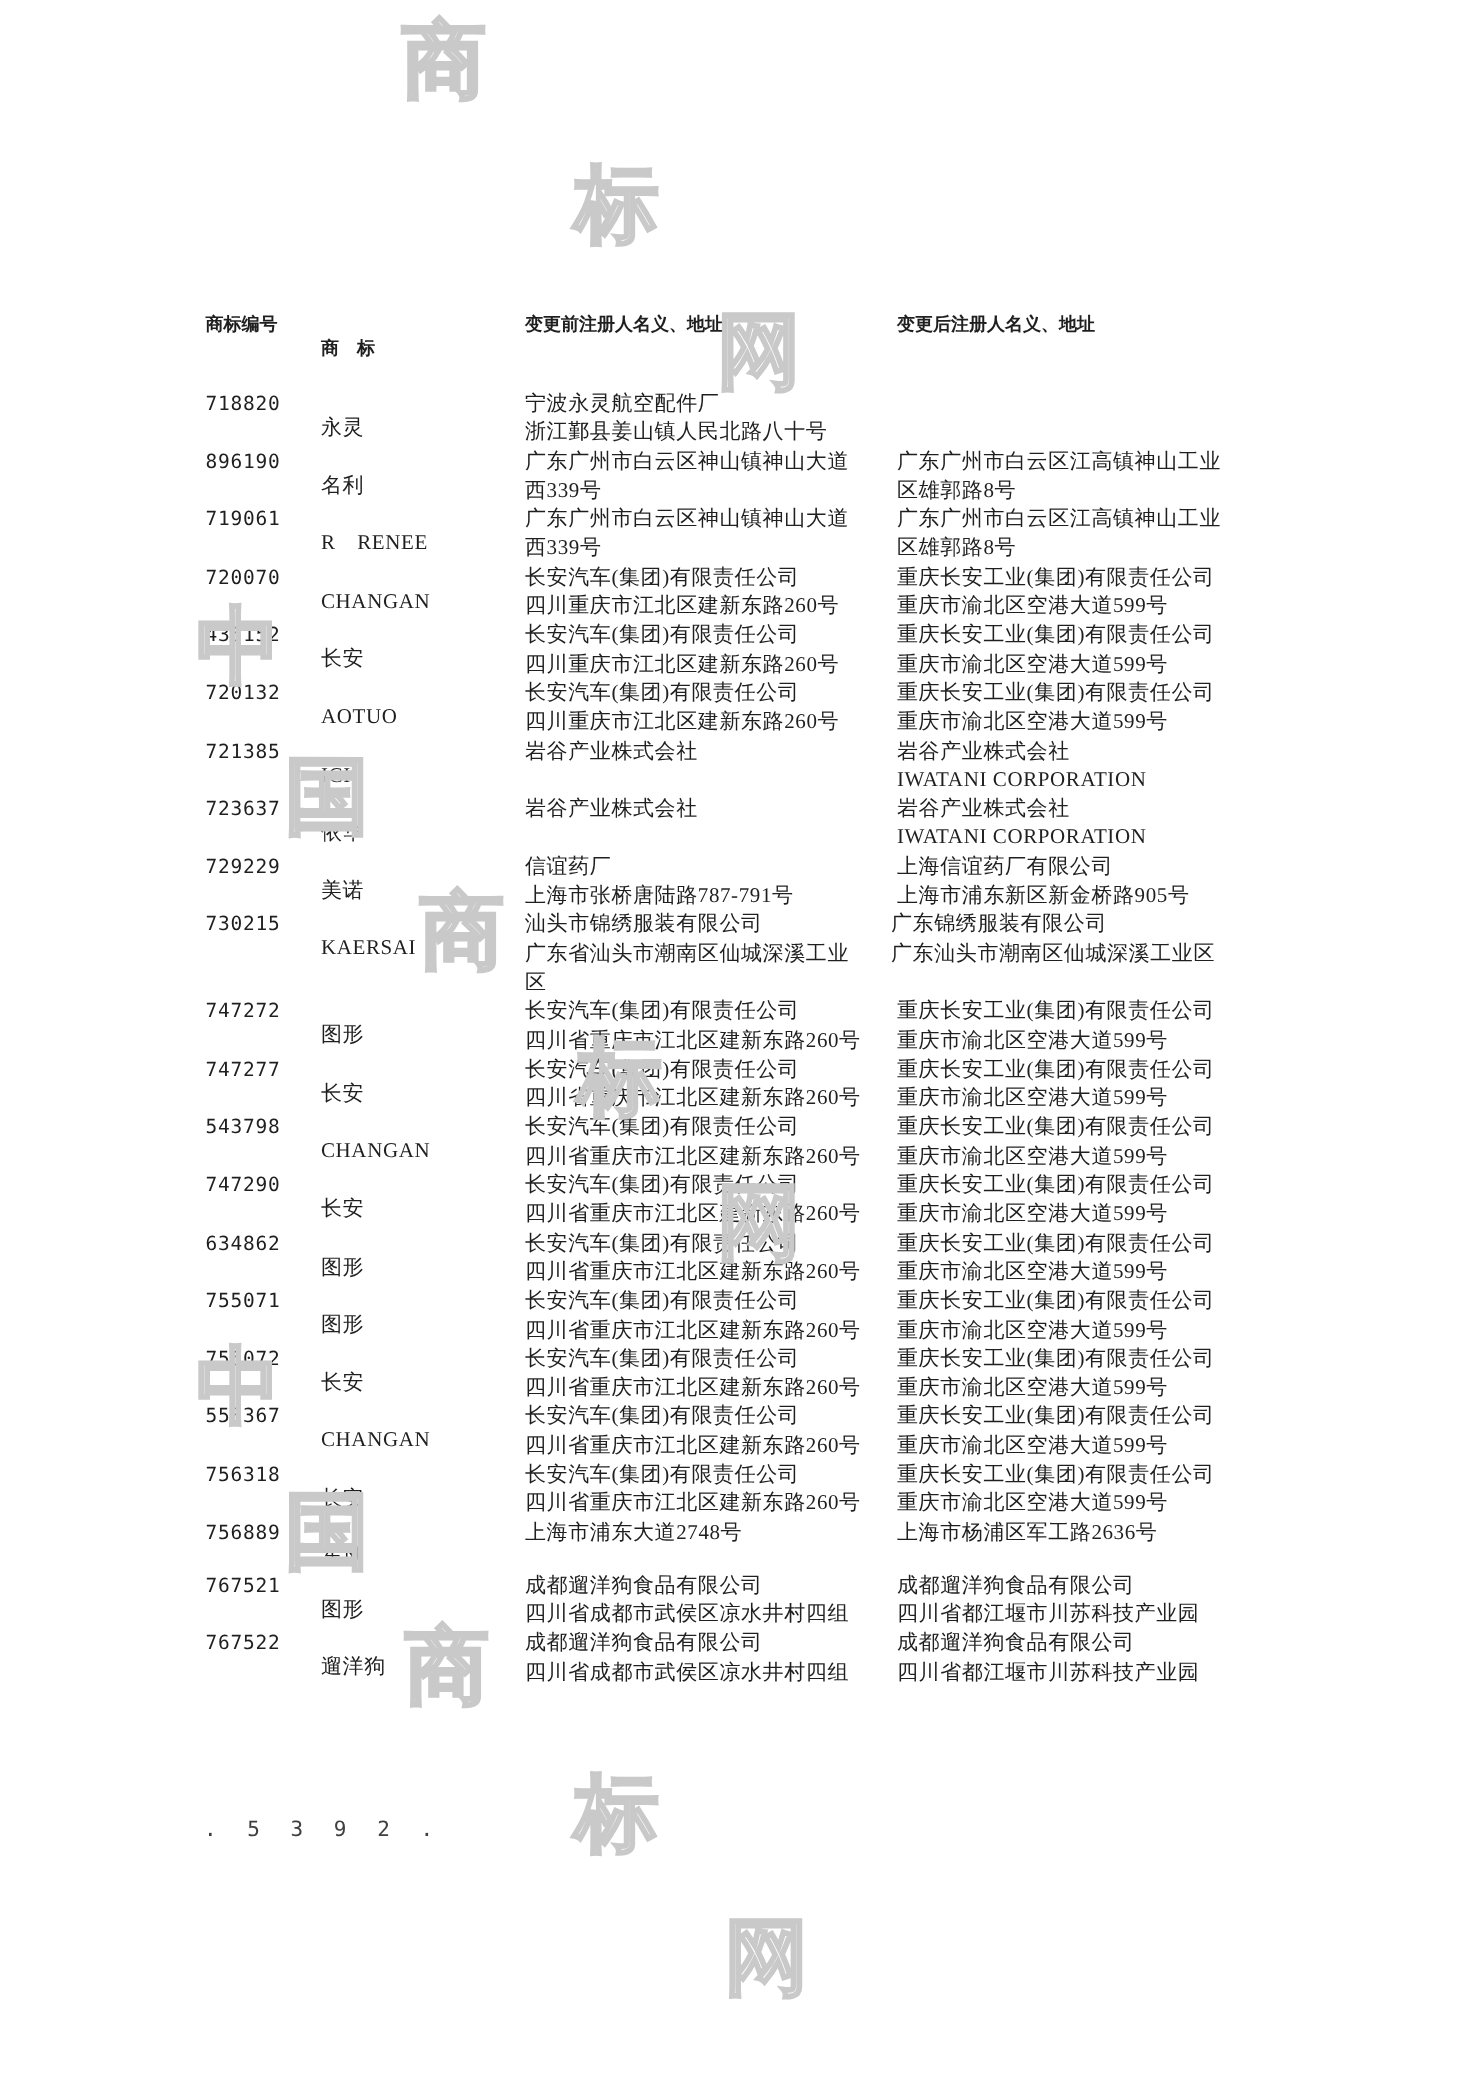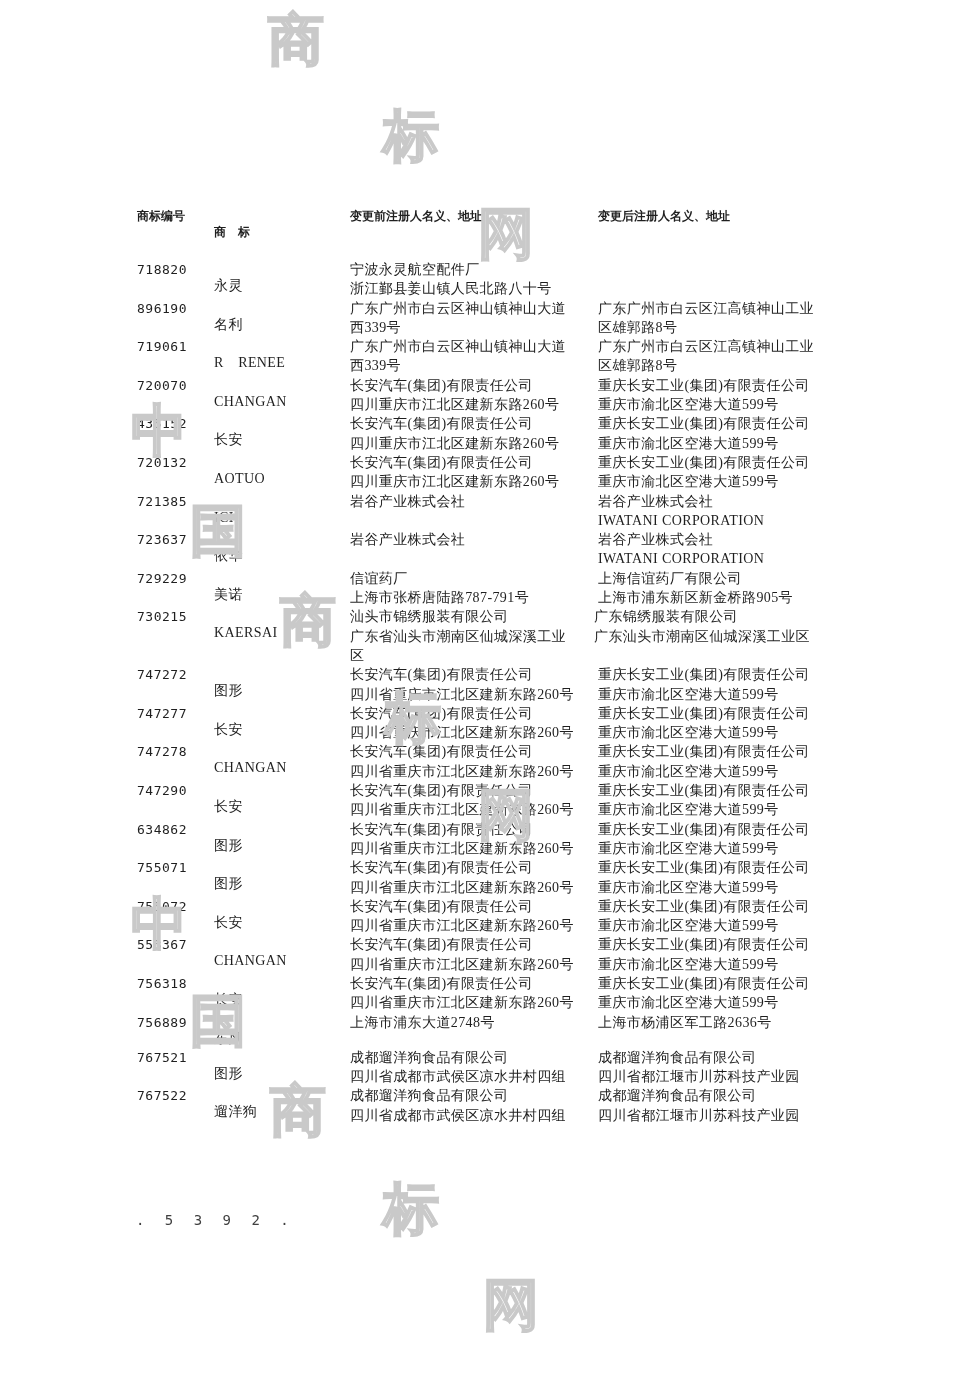--- a/index.html
+++ b/index.html
@@ -252,21 +252,21 @@
             <div class="line">长安汽车(集团)有限责任公司</div>
             <div class="line">四川省重庆市江北区建新东路260号</div>
           </div>
           <div class="cell c4">
             <div class="line">重庆长安工业(集团)有限责任公司</div>
             <div class="line">重庆市渝北区空港大道599号</div>
           </div>
         </div>
         <div class="row">
           <div class="cell c1">
-            <div class="line">747278</div>
+            <div class="line">543798</div>
           </div>
           <div class="cell c2">
             <div class="line">CHANGAN</div>
           </div>
           <div class="cell c3">
             <div class="line">长安汽车(集团)有限责任公司</div>
             <div class="line">四川省重庆市江北区建新东路260号</div>
           </div>
           <div class="cell c4">
             <div class="line">重庆长安工业(集团)有限责任公司</div>

